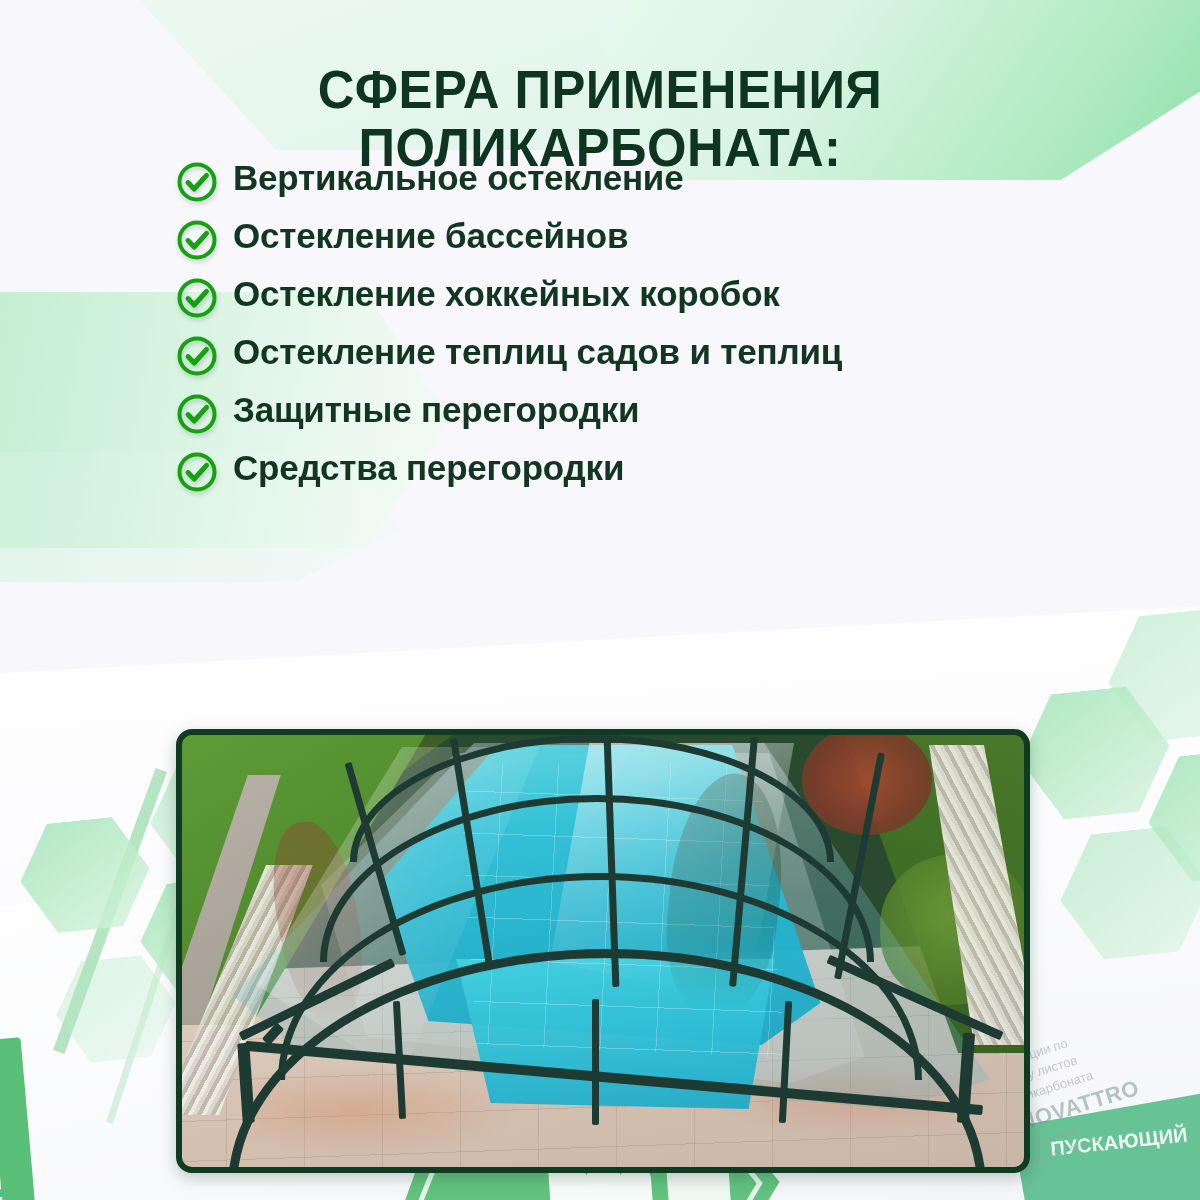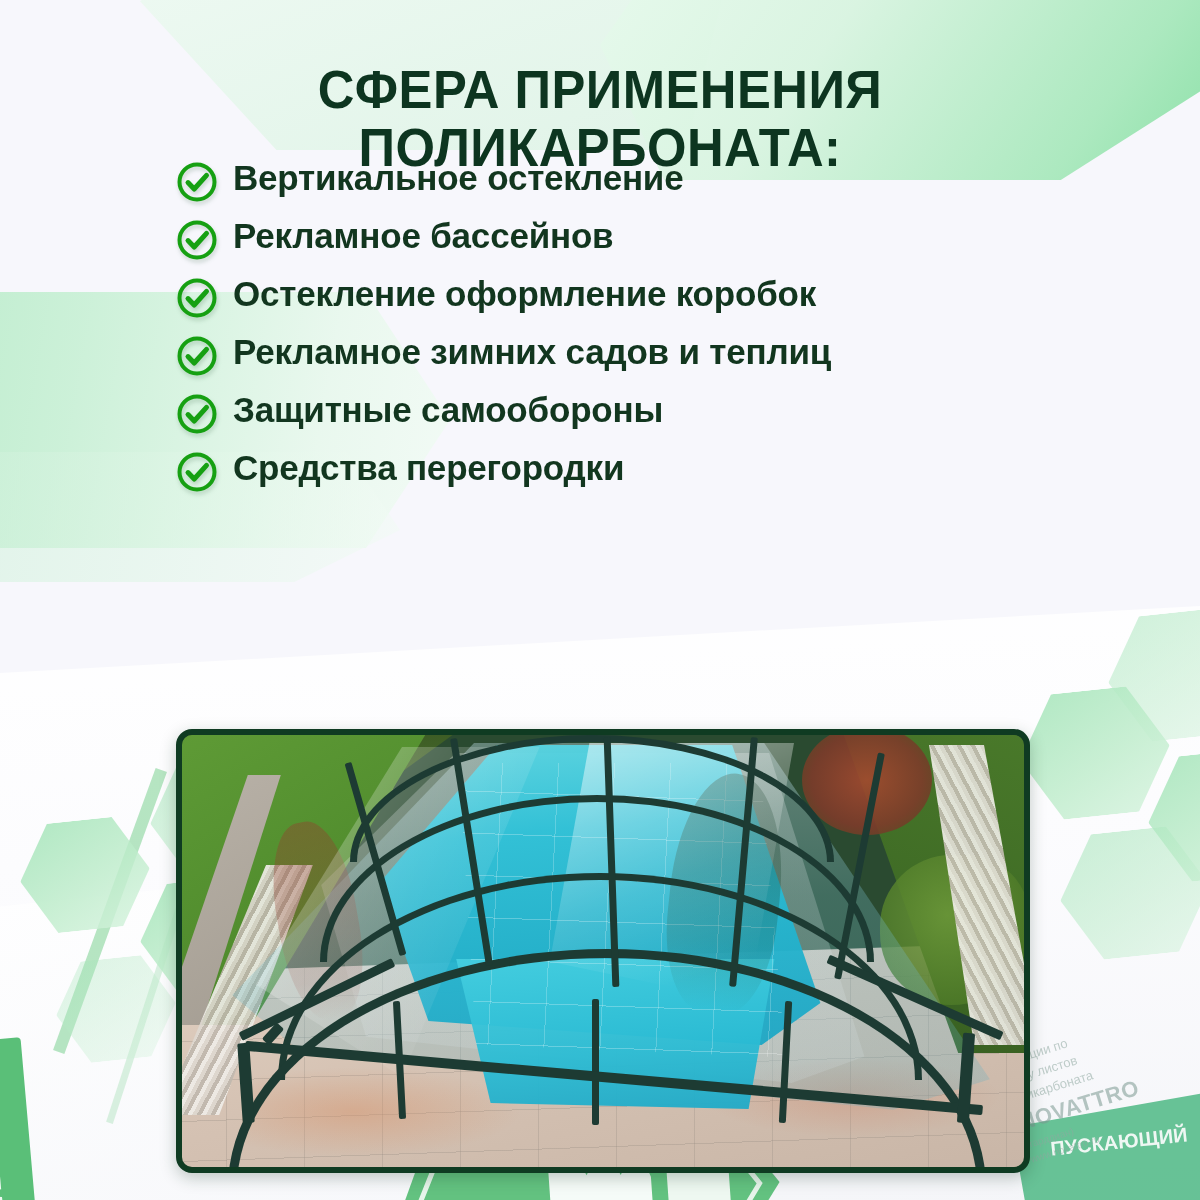--- a/index.html
+++ b/index.html
@@ -311,48 +311,48 @@
           </span>
           <span class="label">Вертикальное остекление</span>
         </li>
         <li class="item">
           <span class="check-wrap">
             <svg viewBox="0 0 44 44" aria-hidden="true">
               <circle cx="22" cy="22" r="17.5" fill="none" stroke="#16a012" stroke-width="4"></circle>
               <path d="M13 22.6 L19.2 29 L31.5 15.4" fill="none" stroke="#16a012" stroke-width="5" stroke-linecap="round" stroke-linejoin="round"></path>
             </svg>
           </span>
-          <span class="label">Рекламное бассейнов</span>
-        </li>
-        <li class="item">
-          <span class="check-wrap">
-            <svg viewBox="0 0 44 44" aria-hidden="true">
-              <circle cx="22" cy="22" r="17.5" fill="none" stroke="#16a012" stroke-width="4"></circle>
-              <path d="M13 22.6 L19.2 29 L31.5 15.4" fill="none" stroke="#16a012" stroke-width="5" stroke-linecap="round" stroke-linejoin="round"></path>
-            </svg>
-          </span>
-          <span class="label">Остекление оформление коробок</span>
-        </li>
-        <li class="item">
-          <span class="check-wrap">
-            <svg viewBox="0 0 44 44" aria-hidden="true">
-              <circle cx="22" cy="22" r="17.5" fill="none" stroke="#16a012" stroke-width="4"></circle>
-              <path d="M13 22.6 L19.2 29 L31.5 15.4" fill="none" stroke="#16a012" stroke-width="5" stroke-linecap="round" stroke-linejoin="round"></path>
-            </svg>
-          </span>
-          <span class="label">Рекламное зимних садов и теплиц</span>
-        </li>
-        <li class="item">
-          <span class="check-wrap">
-            <svg viewBox="0 0 44 44" aria-hidden="true">
-              <circle cx="22" cy="22" r="17.5" fill="none" stroke="#16a012" stroke-width="4"></circle>
-              <path d="M13 22.6 L19.2 29 L31.5 15.4" fill="none" stroke="#16a012" stroke-width="5" stroke-linecap="round" stroke-linejoin="round"></path>
-            </svg>
-          </span>
-          <span class="label">Защитные самообороны</span>
+          <span class="label">Остекление бассейнов</span>
+        </li>
+        <li class="item">
+          <span class="check-wrap">
+            <svg viewBox="0 0 44 44" aria-hidden="true">
+              <circle cx="22" cy="22" r="17.5" fill="none" stroke="#16a012" stroke-width="4"></circle>
+              <path d="M13 22.6 L19.2 29 L31.5 15.4" fill="none" stroke="#16a012" stroke-width="5" stroke-linecap="round" stroke-linejoin="round"></path>
+            </svg>
+          </span>
+          <span class="label">Остекление хоккейных коробок</span>
+        </li>
+        <li class="item">
+          <span class="check-wrap">
+            <svg viewBox="0 0 44 44" aria-hidden="true">
+              <circle cx="22" cy="22" r="17.5" fill="none" stroke="#16a012" stroke-width="4"></circle>
+              <path d="M13 22.6 L19.2 29 L31.5 15.4" fill="none" stroke="#16a012" stroke-width="5" stroke-linecap="round" stroke-linejoin="round"></path>
+            </svg>
+          </span>
+          <span class="label">Остекление теплиц садов и теплиц</span>
+        </li>
+        <li class="item">
+          <span class="check-wrap">
+            <svg viewBox="0 0 44 44" aria-hidden="true">
+              <circle cx="22" cy="22" r="17.5" fill="none" stroke="#16a012" stroke-width="4"></circle>
+              <path d="M13 22.6 L19.2 29 L31.5 15.4" fill="none" stroke="#16a012" stroke-width="5" stroke-linecap="round" stroke-linejoin="round"></path>
+            </svg>
+          </span>
+          <span class="label">Защитные перегородки</span>
         </li>
         <li class="item">
           <span class="check-wrap">
             <svg viewBox="0 0 44 44" aria-hidden="true">
               <circle cx="22" cy="22" r="17.5" fill="none" stroke="#16a012" stroke-width="4"></circle>
               <path d="M13 22.6 L19.2 29 L31.5 15.4" fill="none" stroke="#16a012" stroke-width="5" stroke-linecap="round" stroke-linejoin="round"></path>
             </svg>
           </span>
           <span class="label">Средства перегородки</span>
         </li>

